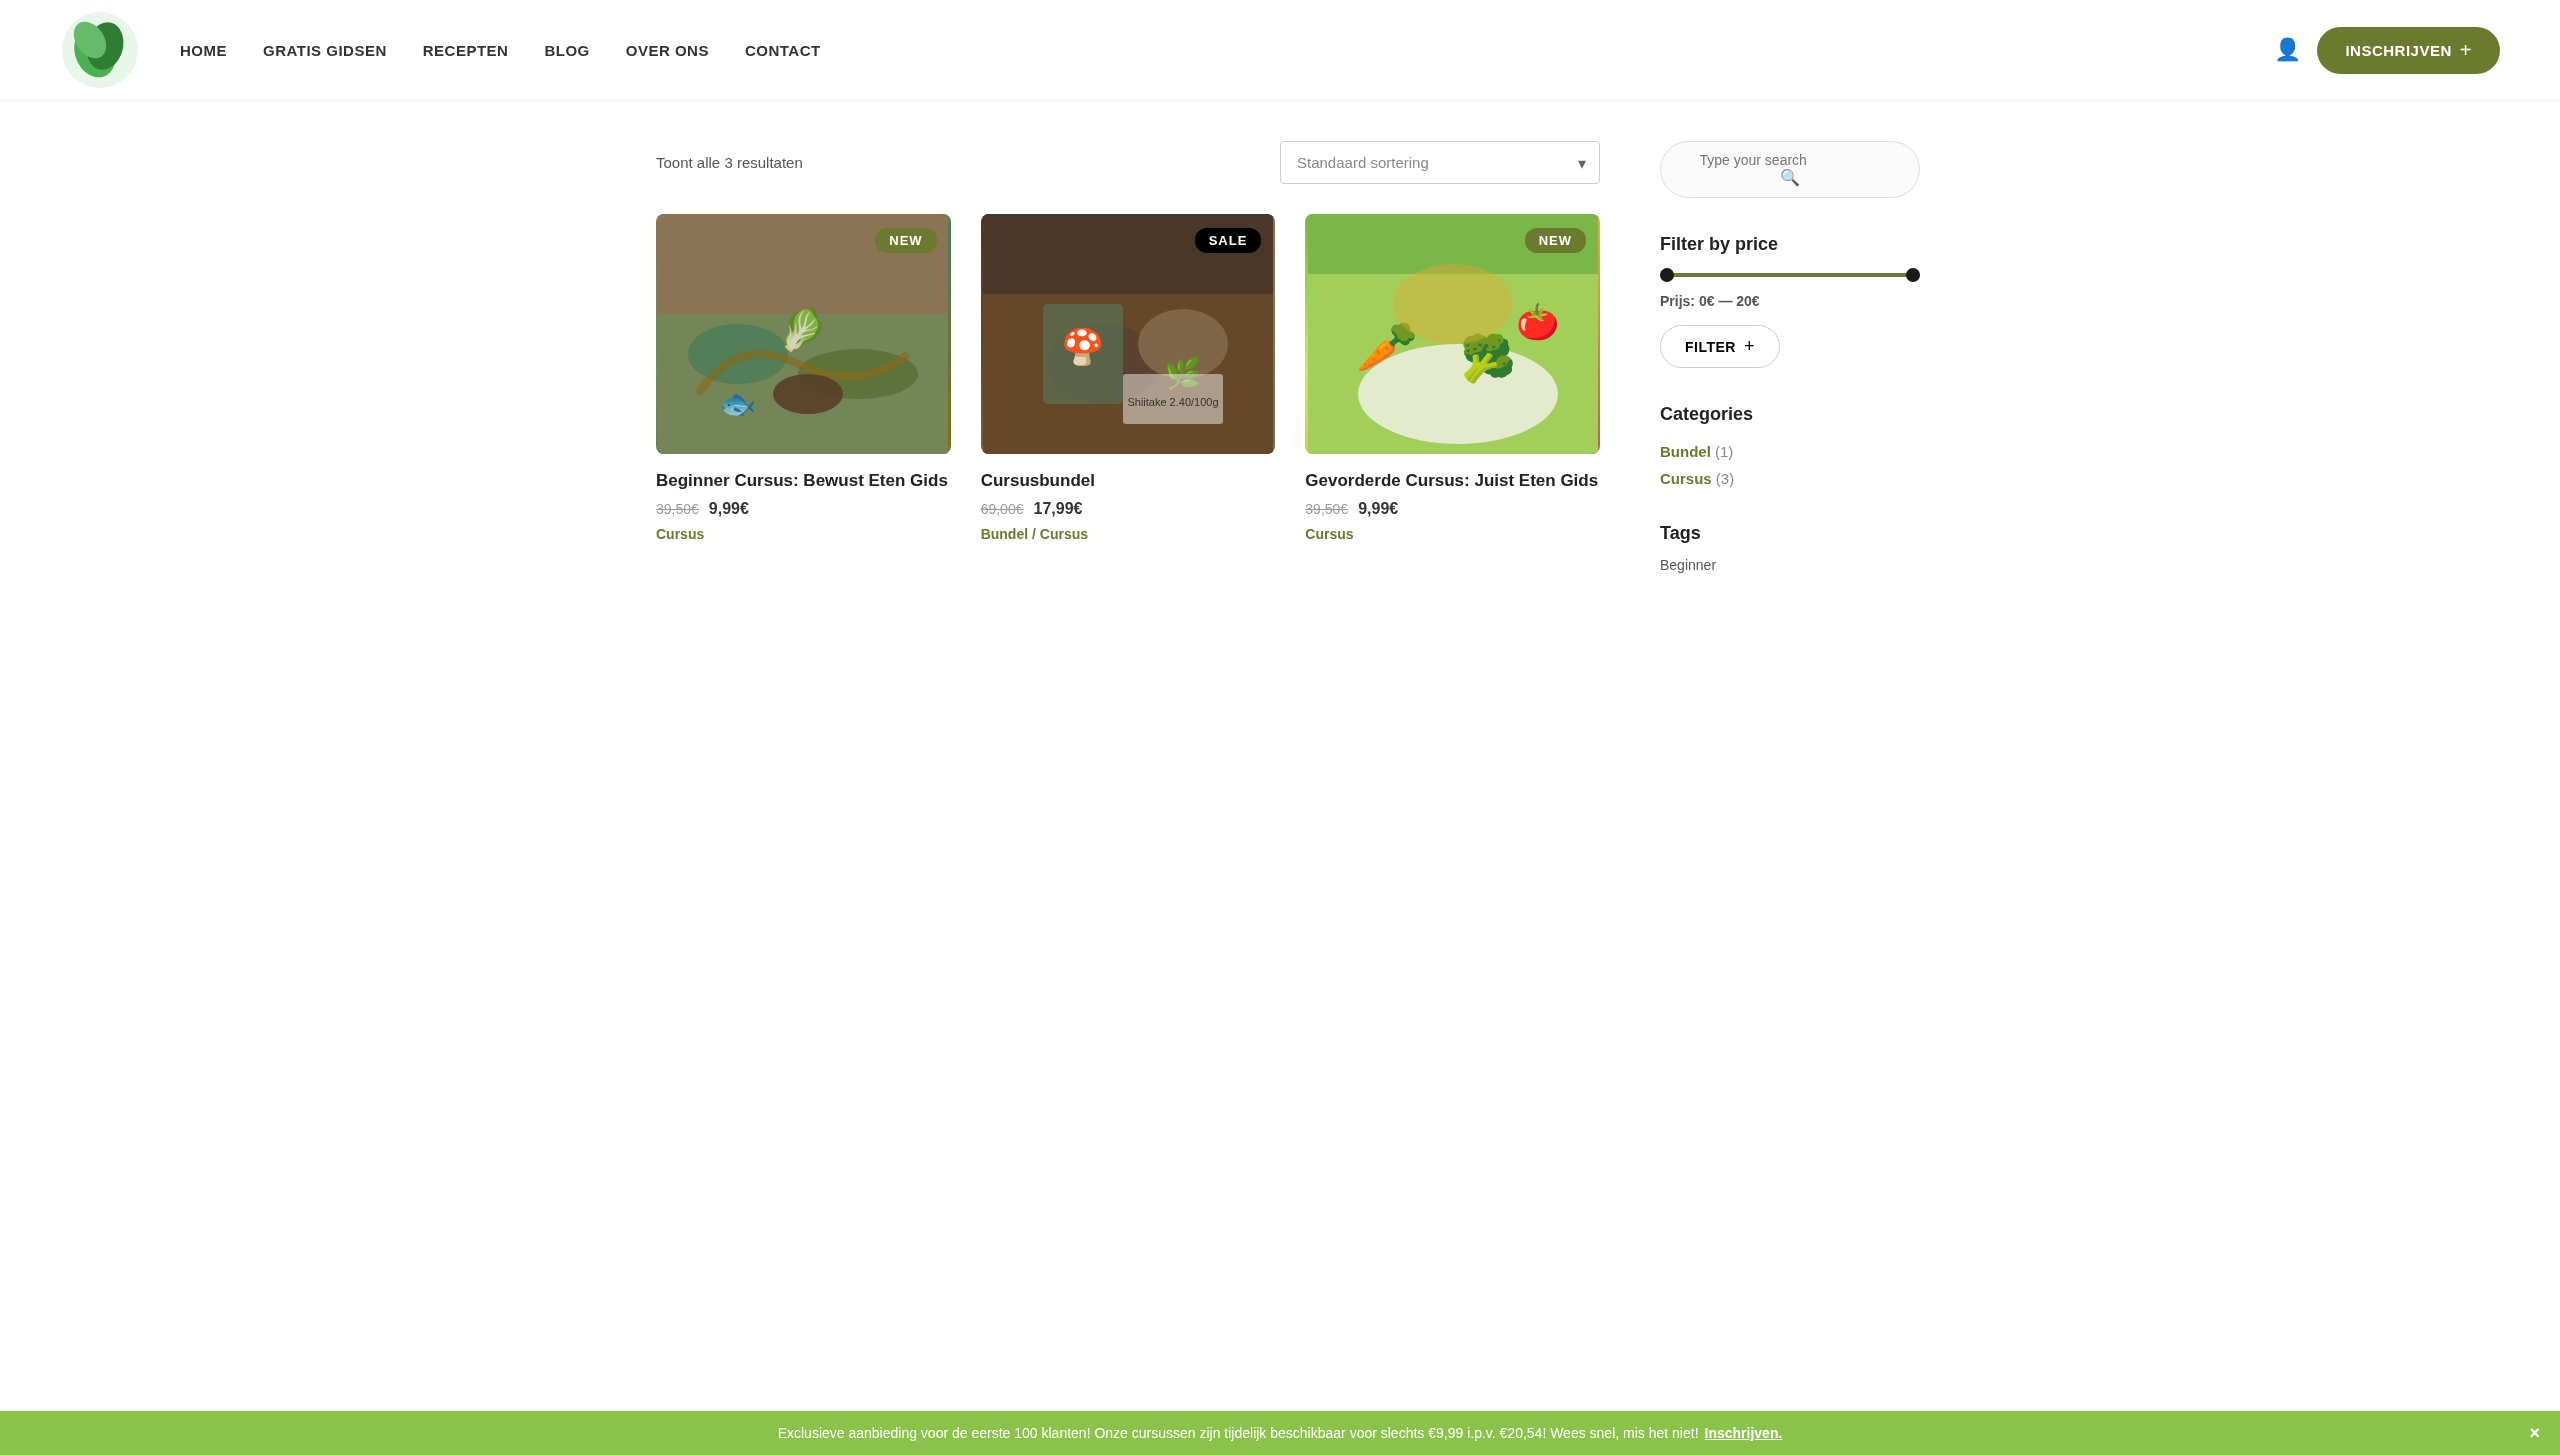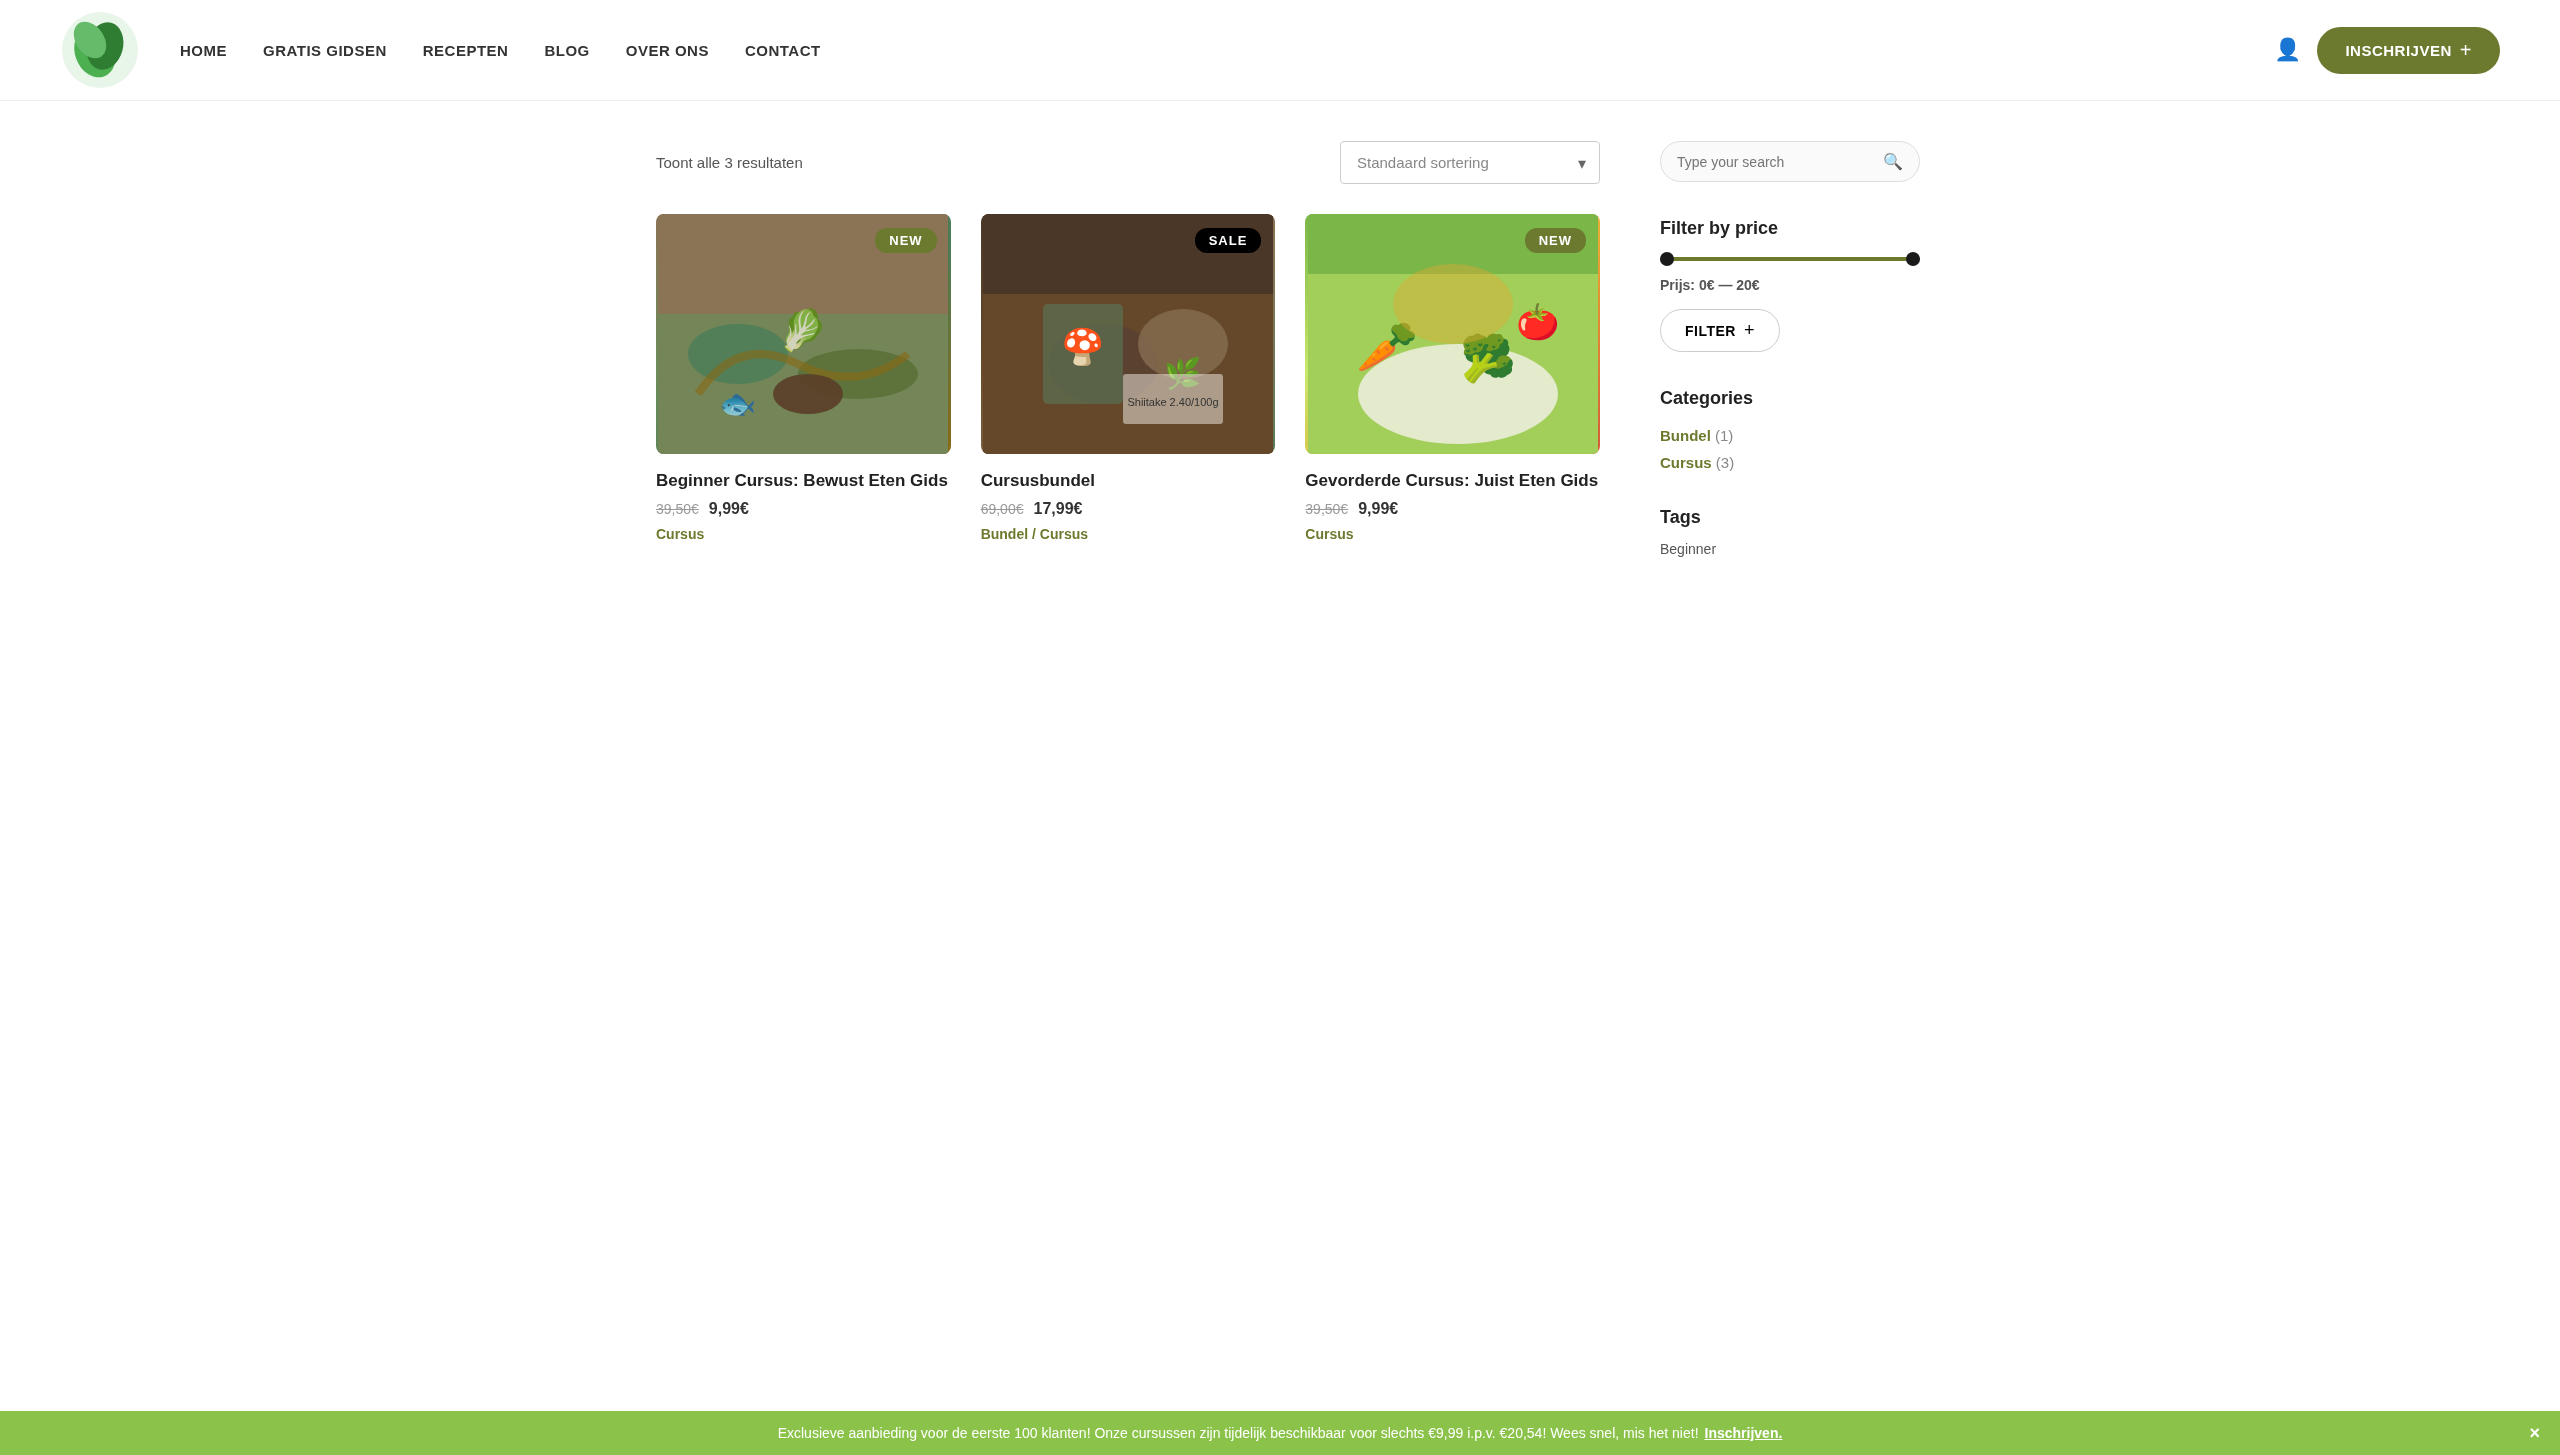--- a/index.html
+++ b/index.html
@@ -86,21 +86,21 @@
       align-items: center;
       justify-content: space-between;
       margin-bottom: 30px;
     }
     .results-count {
       font-size: 15px;
       color: #555;
     }
     .sort-select-wrapper {
       position: relative;
-      width: 260px;
+      width: 320px;
     }
     .sort-select {
       width: 100%;
       padding: 12px 16px;
       border: 1px solid #ccc;
       border-radius: 4px;
       font-size: 15px;
       color: #888;
       background: #fff;
       appearance: none;
@@ -195,20 +195,21 @@
       flex-shrink: 0;
     }
     .search-box {
       display: flex;
       align-items: center;
       border: 1px solid #ddd;
       border-radius: 30px;
       padding: 10px 16px;
       margin-bottom: 36px;
       background: #fafafa;
+      flex-direction: column;
     }
     .search-input {
       border: none;
       background: transparent;
       font-size: 14px;
       flex: 1;
       outline: none;
       color: #999;
     }
     .search-icon {

